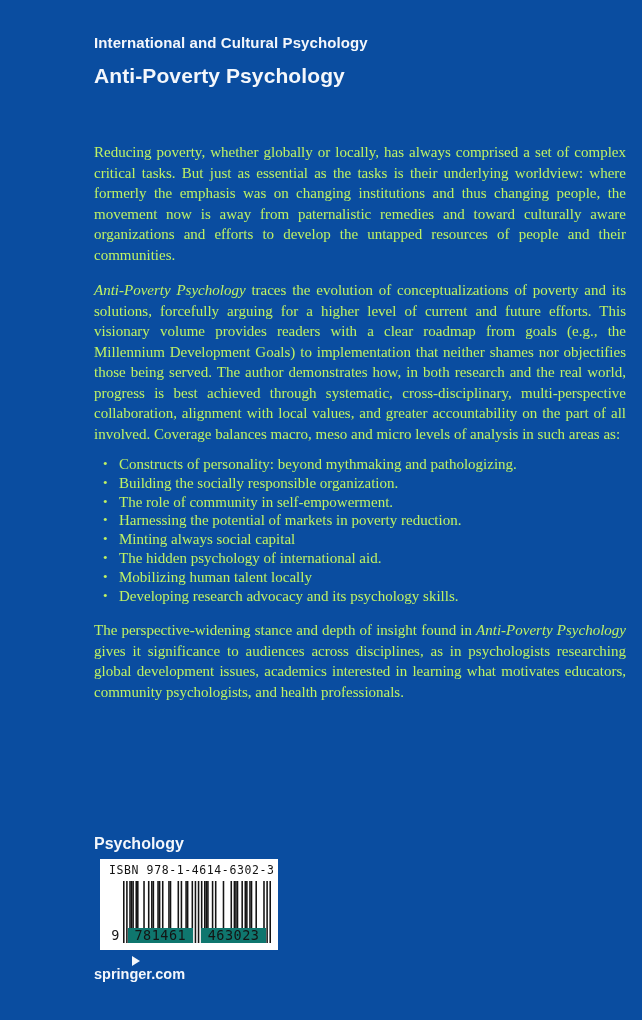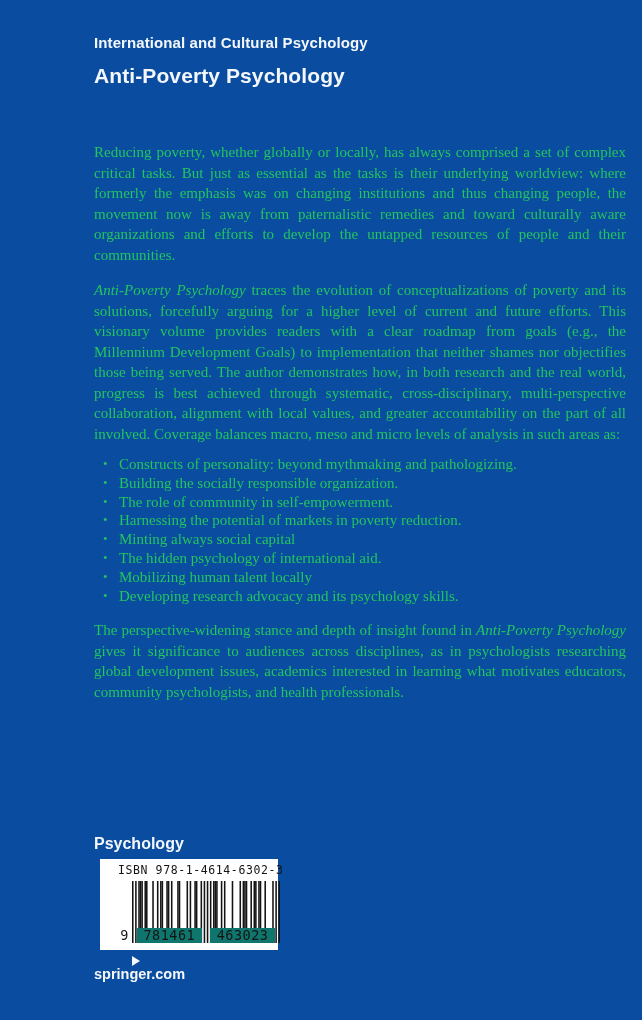--- a/index.html
+++ b/index.html
@@ -24,21 +24,21 @@
     color: #f4f7fb;
   }
   .series  { font-size: 15px; font-weight: bold; letter-spacing: 0.1px; margin: 0 0 13px 0; }
   .author  { font-size: 15px; font-weight: bold; letter-spacing: 0.1px; margin: 0 0 4px 0; }
   .title   { font-size: 21px; font-weight: bold; letter-spacing: 0.1px; margin: 0; }
 
   
   .content {
     position: absolute;
     left: 58px; top: 142px; right: 52px;
-    color: #22c55e;
+    color: #bef264;
     font-size: 15px;
     line-height: 20.5px;
   }
   .content p { margin: 0; text-align: justify; }
   .content p + p, .content ul + p { margin-top: 15px; }
   .content em { font-style: italic; }
 
   ul.topics {
     list-style: none;
     margin: 11px 0 0 0;
@@ -64,21 +64,21 @@
     font-family: "Liberation Sans", sans-serif;
     font-size: 16px; font-weight: bold;
     color: #f4f7fb;
   }
   .barcode-box {
     position: absolute;
     left: 64px; top: 859px;
     width: 178px; height: 91px;
     background: #ffffff;
     box-sizing: border-box;
-    padding: 4px 8px 0 18px;
+    padding: 4px 8px 0 9px;
   }
   .isbn {
     font-family: "DejaVu Sans Mono", monospace;
     font-size: 11.5px;
     letter-spacing: 0.6px;
     color: #141414;
     text-align: center;
     white-space: nowrap;
   }
   .bars-wrap {

